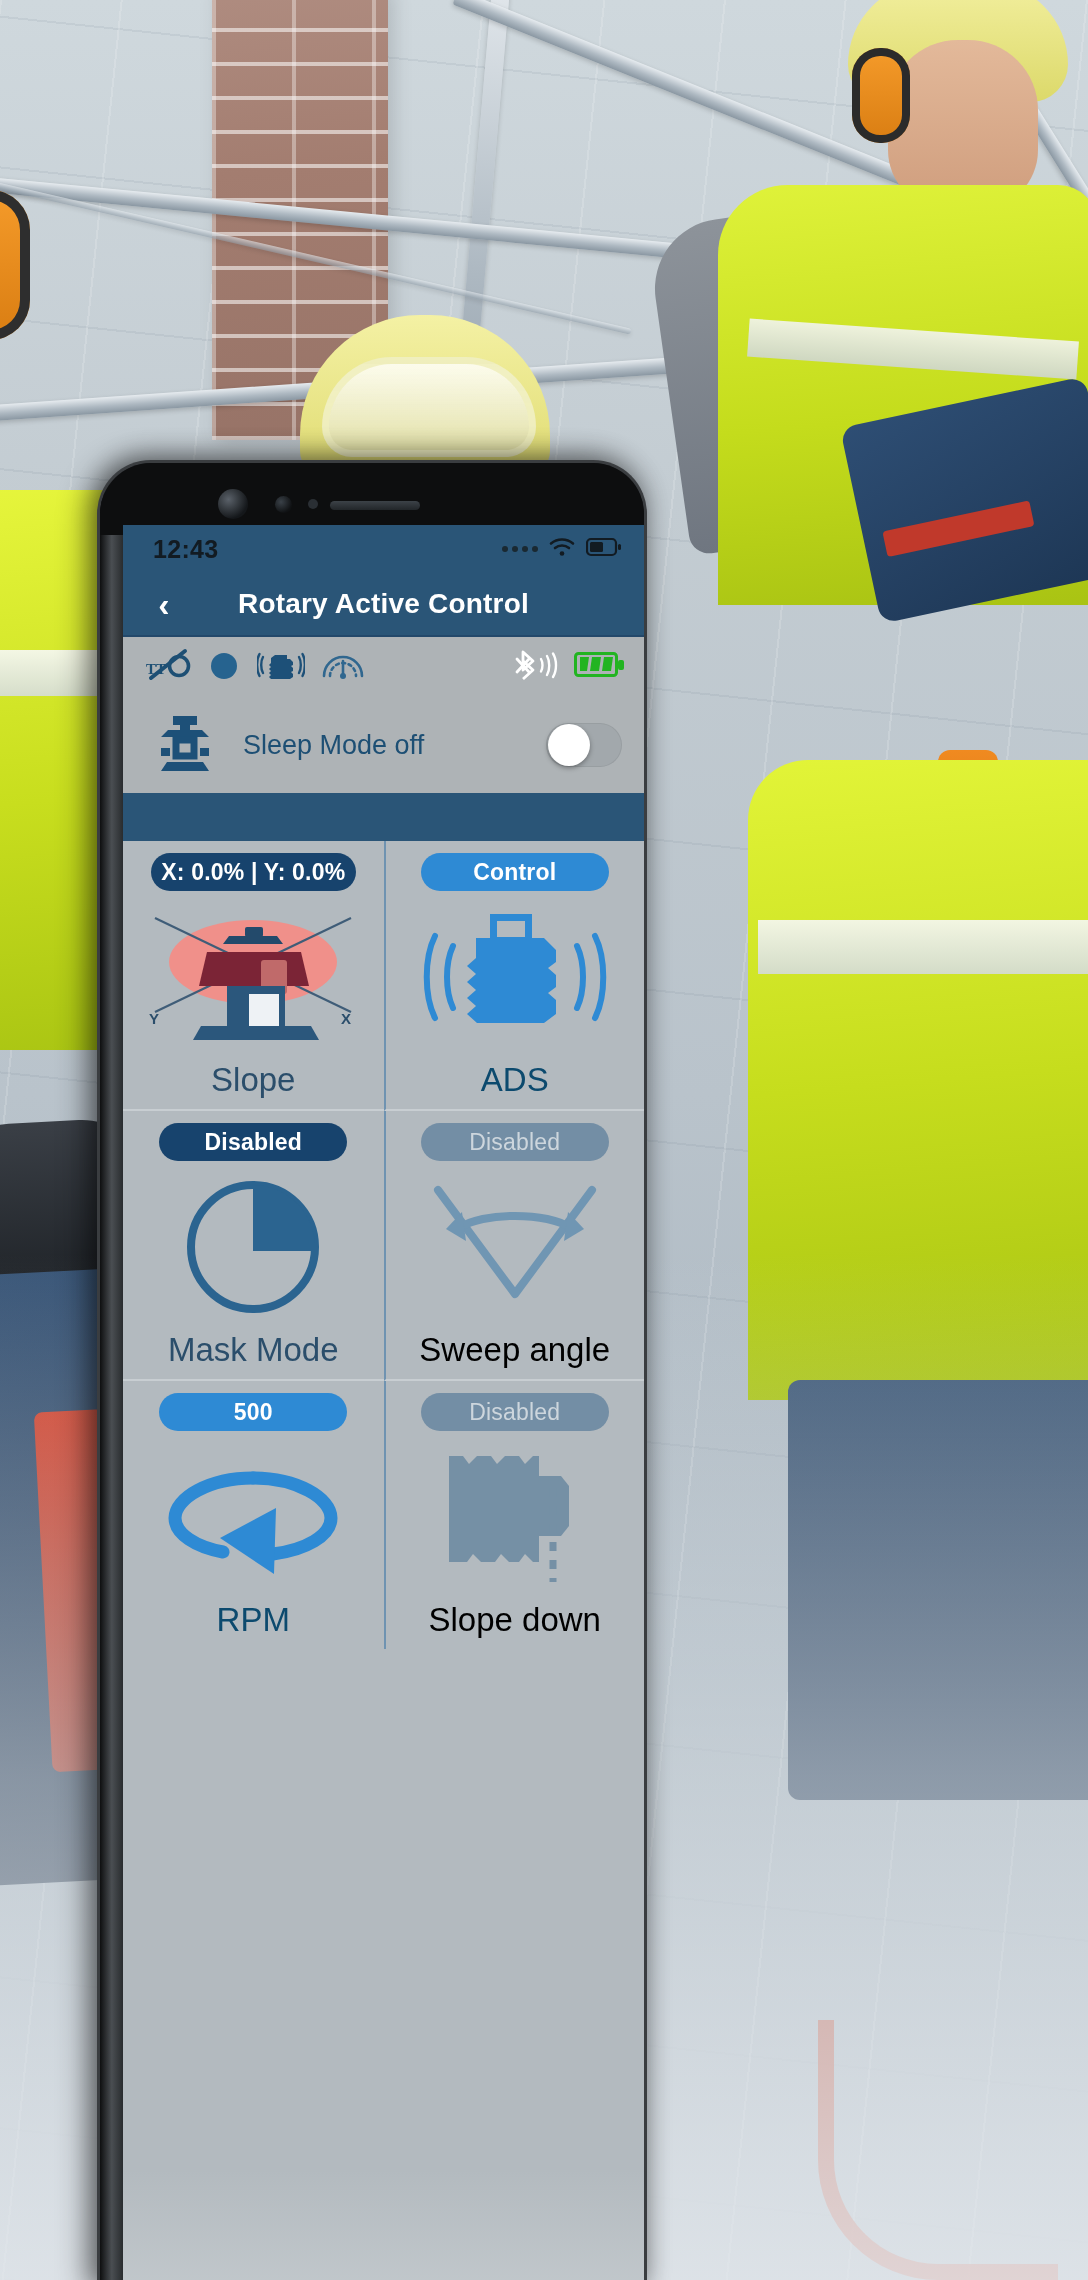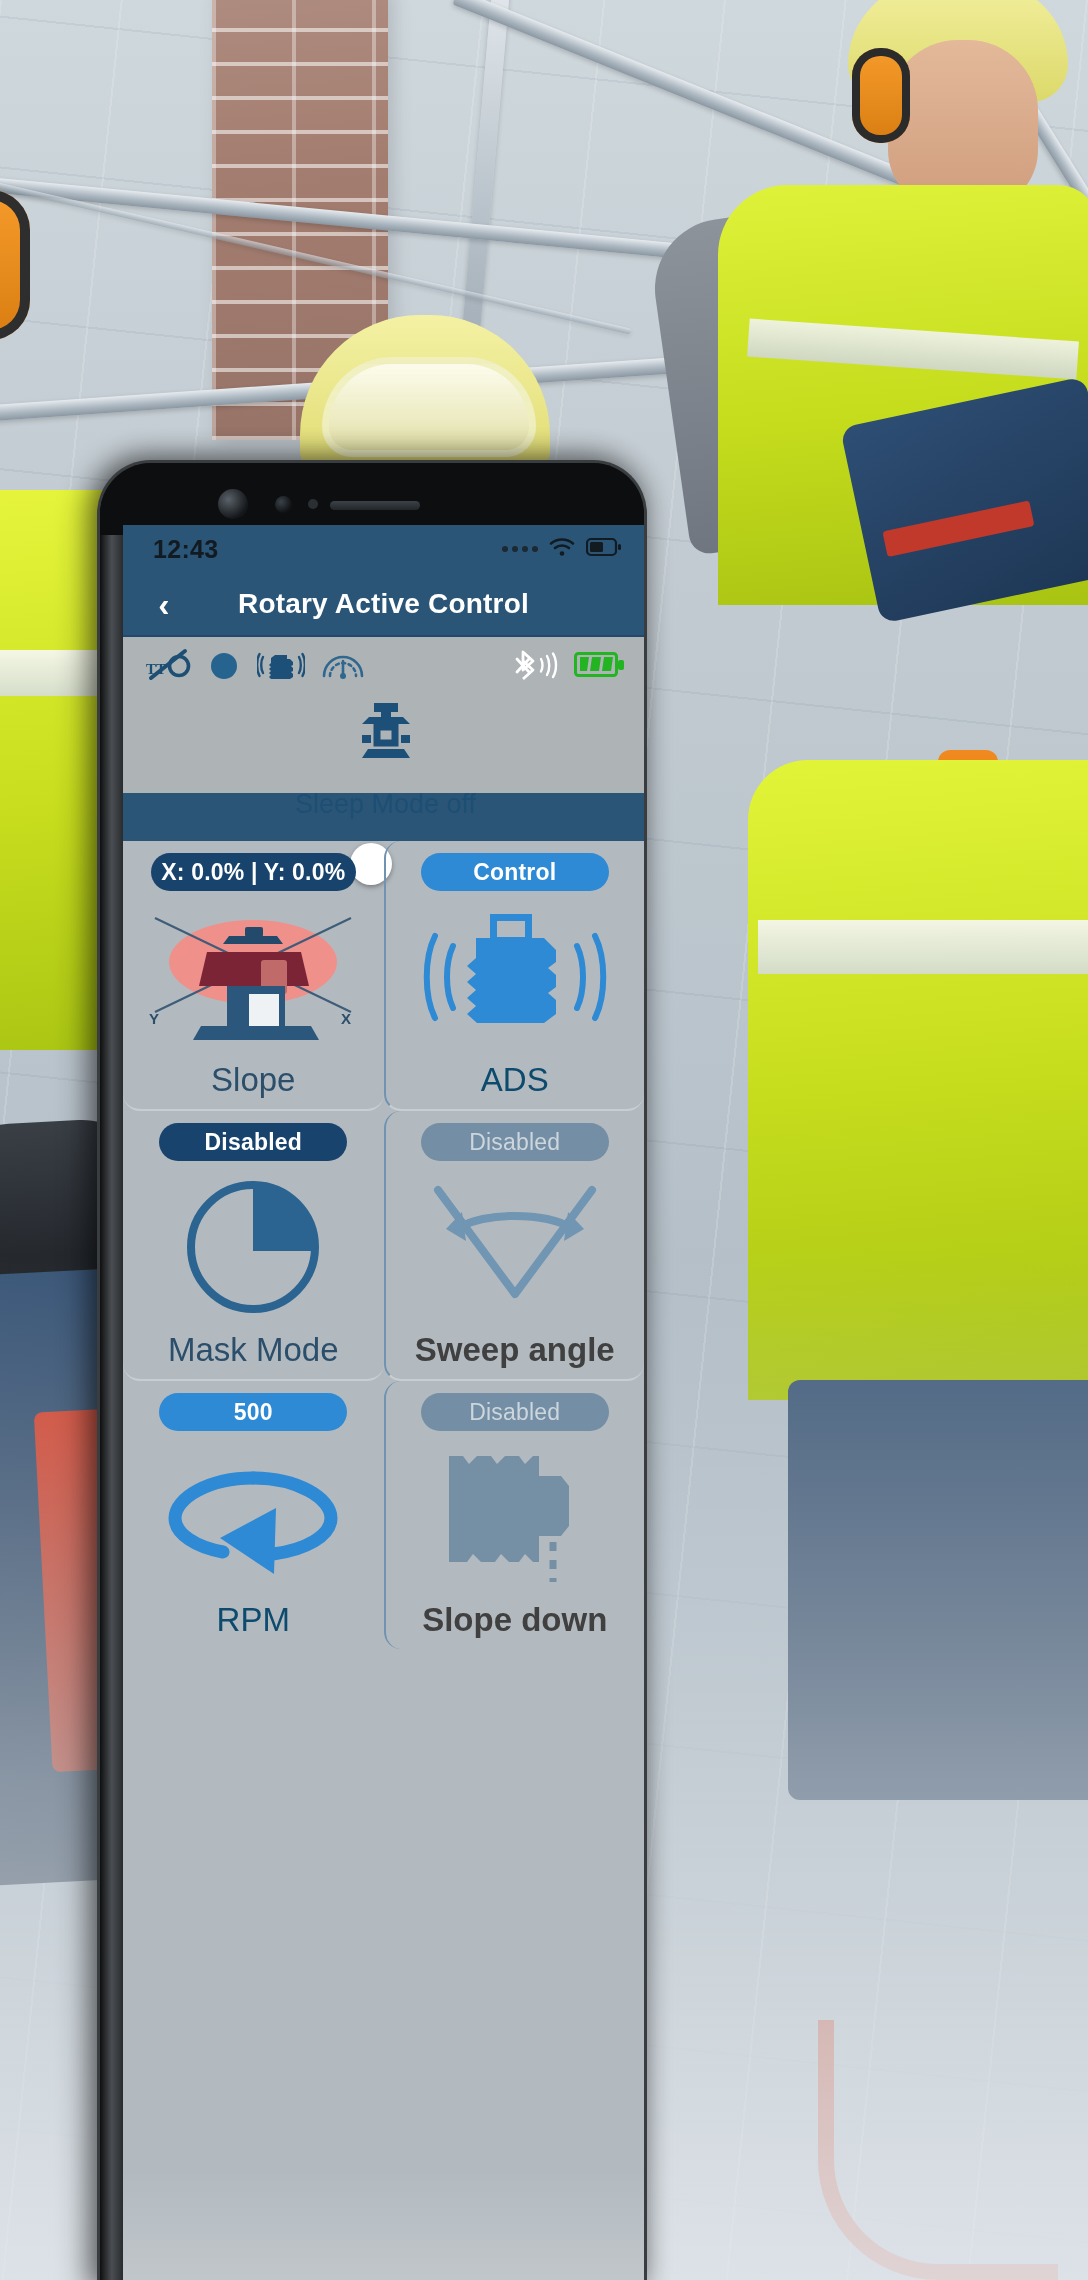--- a/index.html
+++ b/index.html
@@ -213,57 +213,56 @@
     height:62px; background:#aeb3b6; display:flex; align-items:center;
     justify-content:space-between; padding:0 18px 0 22px;
     border-top:2px solid #23486a;
   }
   .devbar .left { display:flex; align-items:center; gap:16px; }
   .devbar .right { display:flex; align-items:center; gap:14px; }
 
   
   .sleeprow {
     height:96px; background:#aeb3b6; display:flex; align-items:center;
-    padding:0 22px 0 26px; gap:22px;flex-direction:column;
+    padding:0 22px 0 26px; gap:22px;
   }
   .sleeprow .label { font-size:27px; color:#1d4f74; flex:1; }
   .switch {
     width:76px; height:44px; border-radius:22px; background:#a2a8ac;
     position:relative; box-shadow:inset 0 0 0 1px rgba(0,0,0,.06);
   }
   .switch .knob {
     position:absolute; left:2px; top:1px; width:42px; height:42px; border-radius:50%;
     background:#fff; box-shadow:0 2px 5px rgba(0,0,0,.35);
   }
 
   .bandblue { height:48px; background:#2a5577; }
 
   
   .grid { background:#b3babf; padding:0 0 0 0; }
   .row { display:flex; }
   .cell {
     width:50%; padding:12px 18px 10px 18px;
     display:flex; flex-direction:column; align-items:center;
     position:relative;
-    border-radius:17px;
   }
   .cell.rightcol { border-left:2px solid #6f93b1; }
   .row.divided .cell { border-bottom:2px solid #c8ced2; }
   .pill {
     width:188px; height:38px; border-radius:19px; display:flex; align-items:center;
     justify-content:center; font-size:23px; font-weight:700; color:#fff; letter-spacing:.2px;
   }
   .pill.wide { width:205px; }
   .pill.dark   { background:#17436d; }
   .pill.bright { background:#2e8ad4; }
   .pill.muted  { background:#738ea5; color:#cdd6dd; font-weight:400; }
   .art { height:160px; display:flex; align-items:center; justify-content:center; margin-top:6px; }
   .cap { font-size:33px; color:#2b4e6b; margin-top:4px; }
   .cap.accent { color:#0c4a6e; }
-  .cap.muted { color:#404040;font-weight:bold; }
+  .cap.muted { color:#000000; }
 
   .gradfade {
     position:absolute; left:0; right:0; bottom:0; height:120px;
     background:linear-gradient(180deg, rgba(179,186,191,0), rgba(196,202,206,.85));
     pointer-events:none;
   }
 </style>
 </head>
 <body>
 

